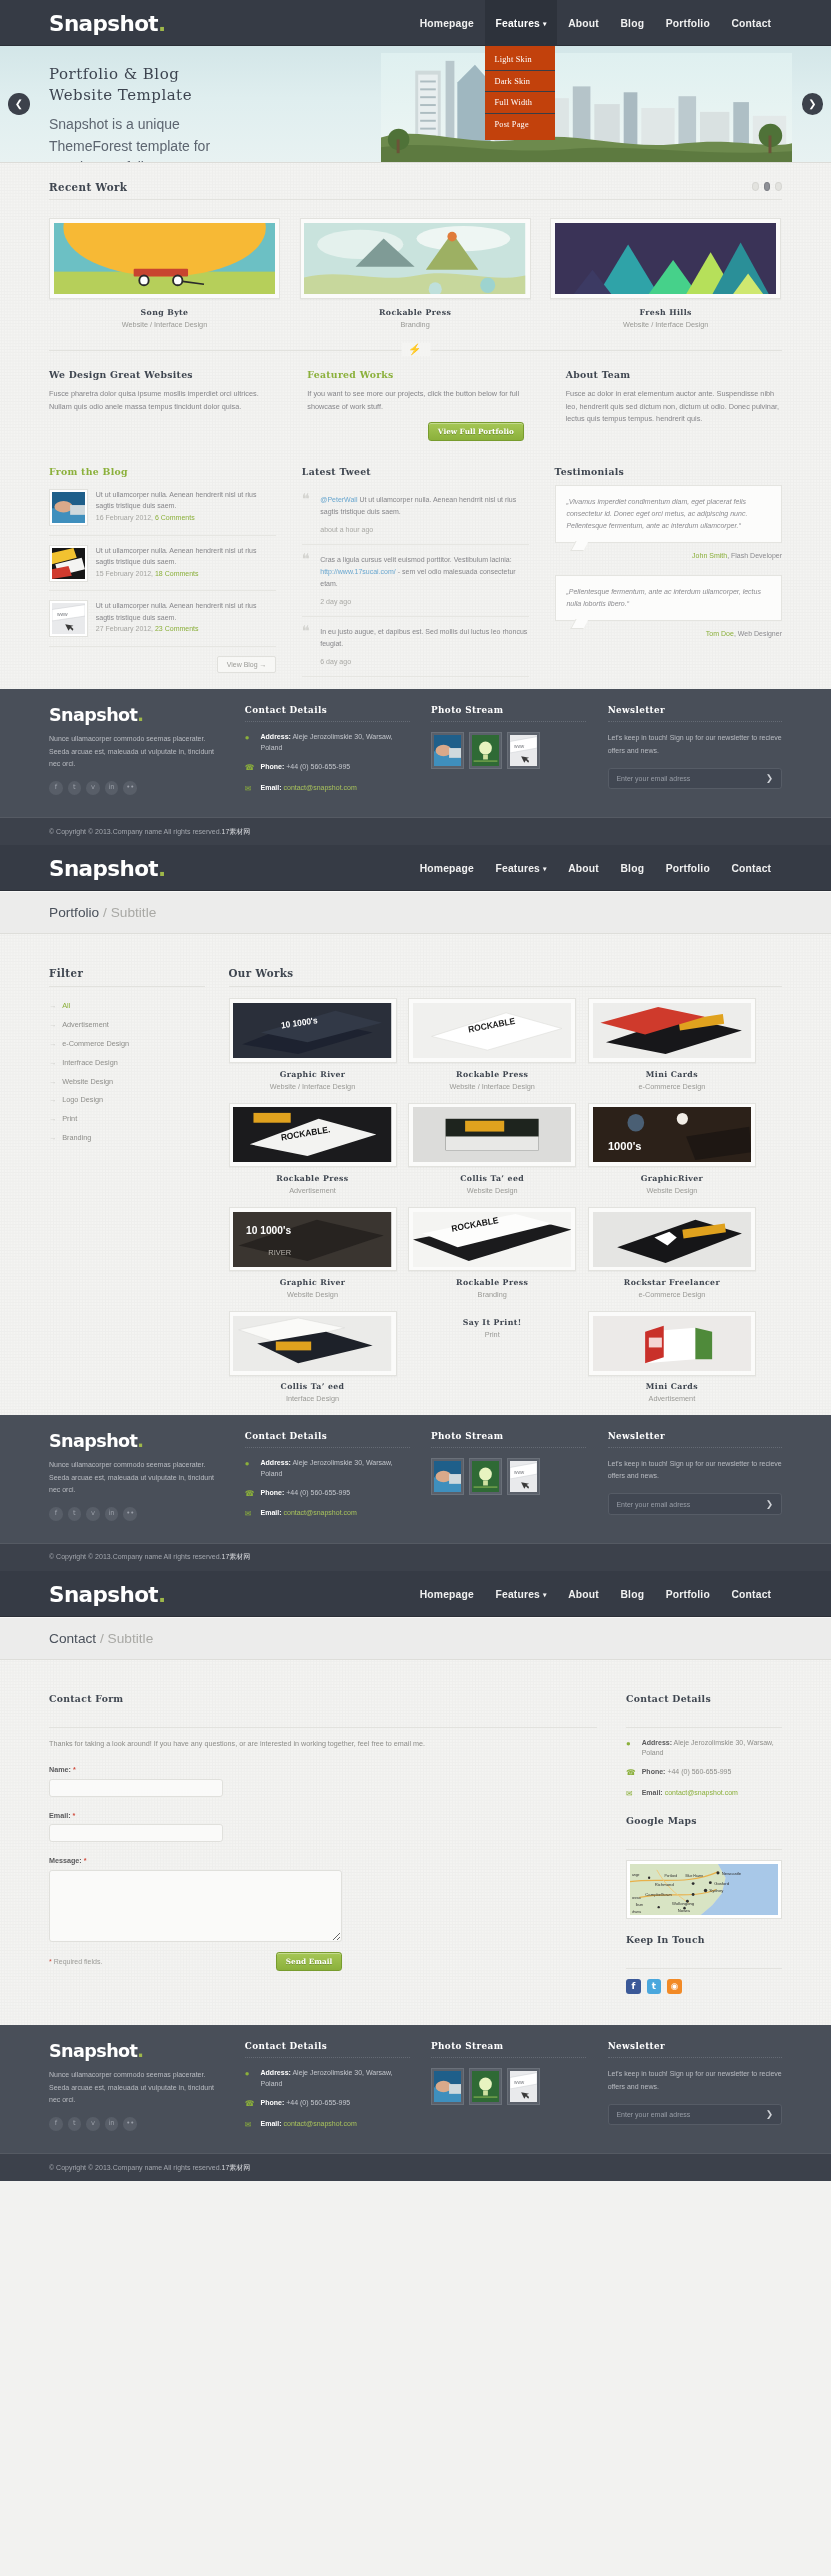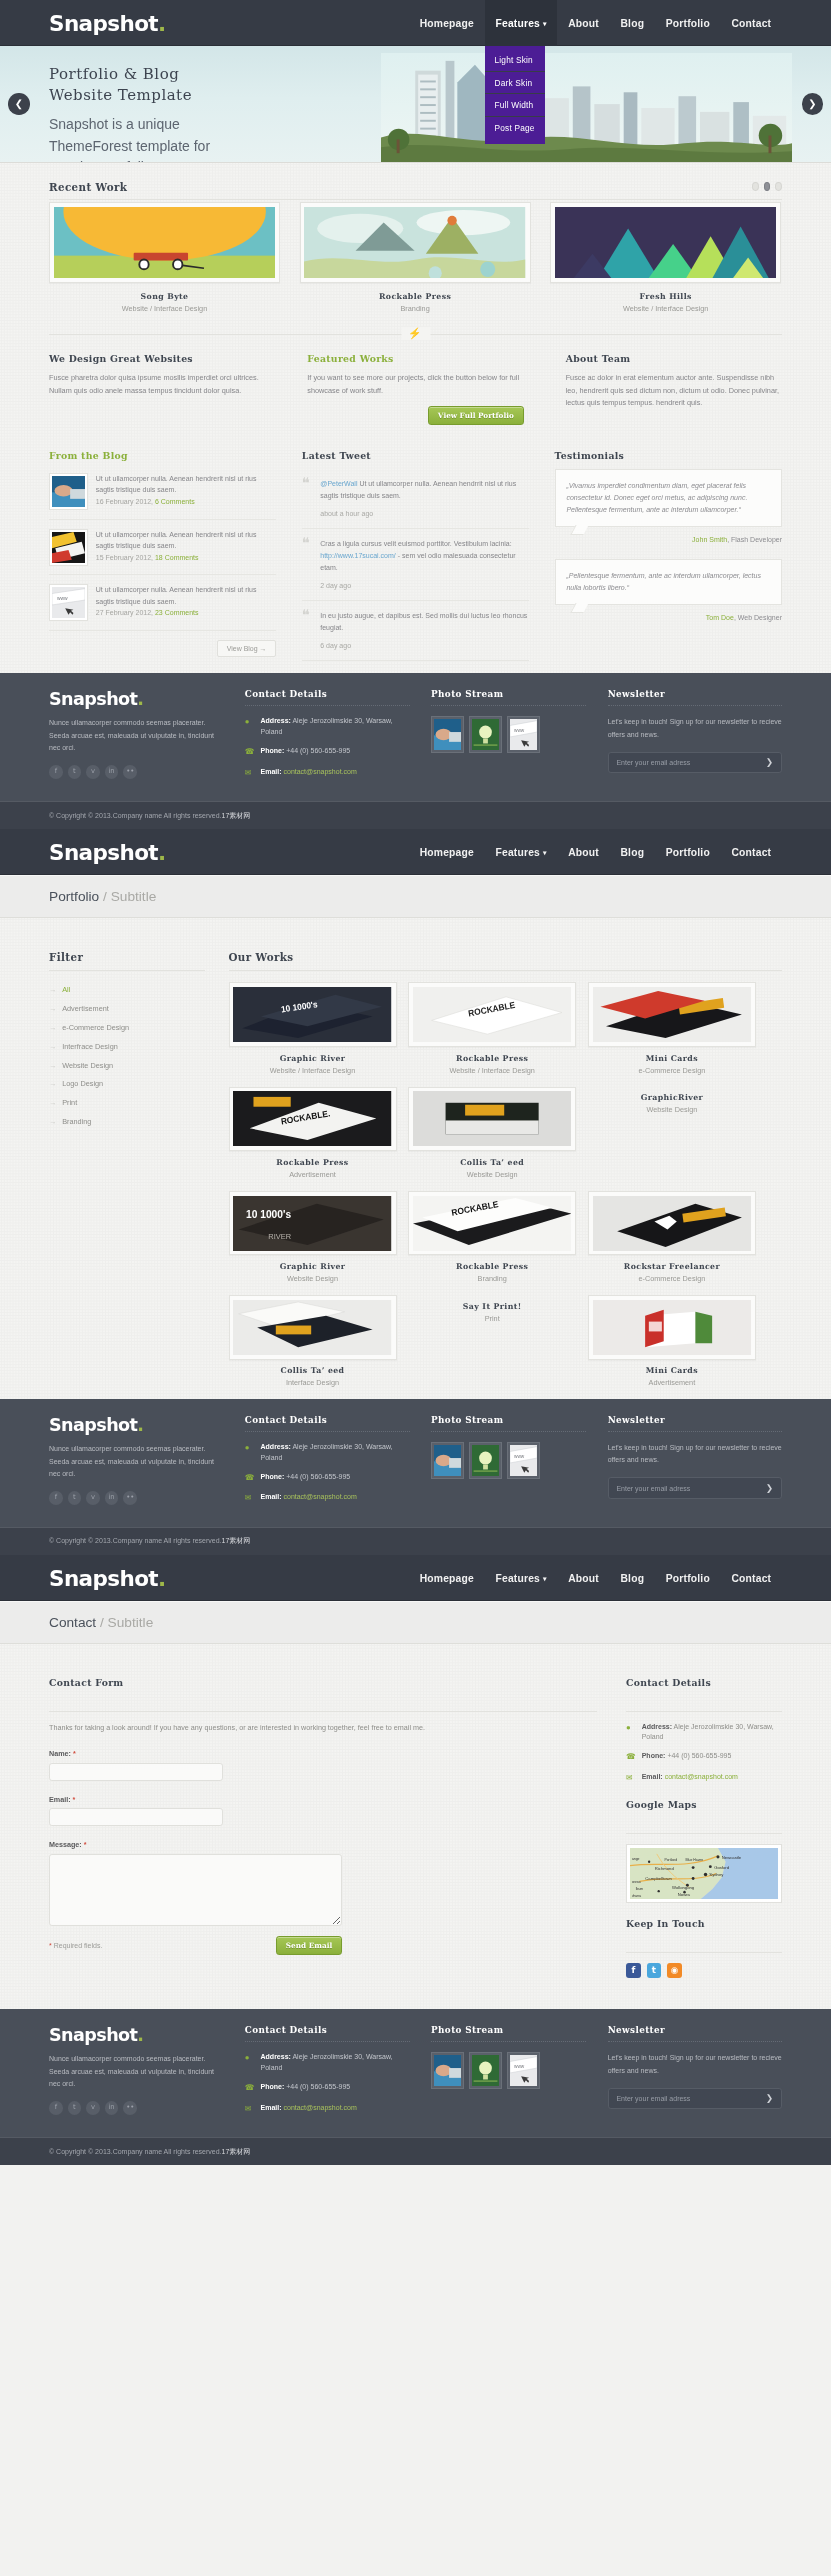--- a/index.html
+++ b/index.html
@@ -29,22 +29,22 @@
   .nav { margin-left:auto; display:flex; align-items:center; height:46px; }
   .nav a {
     color:#f1f1f1; font-size:10.3px; font-weight:bold; text-decoration:none;
     padding: 6.8px 10.8px; display:block; letter-spacing:0.2px;
   }
   .nav .item { position:relative; height:46px; display:flex; align-items:center; }
   .nav .item.active { background:#2d323b; }
   .nav .item.active a { color:#fff; }
   .caret { font-size:6.8px; margin-left:2.9px; position:relative; top:-1px; }
   .dropdown {
-    position:absolute; top:46px; left:0; width:60px;
-    background:#4c1d95; z-index:40; padding: 2.9px 0 4.9px 0;
+    position:absolute; top:46px; left:0; width:70px;
+    background:#c2410c; z-index:40; padding: 2.9px 0 4.9px 0; font-family: Liberation Serif, serif;
   }
   .dropdown a {
     display:block; color:#cfd2d6; font-size:8.3px; font-weight:normal;
     padding:5.9px 9.8px; border-bottom:1px solid #383d47; text-decoration:none;
   }
   .dropdown a:last-child { border-bottom:none; }
 
   
   .hero {
     height:117px; position:relative; overflow:hidden;
@@ -78,21 +78,21 @@
 
   
   .light {
     background:#f4f4f2;
     background-image: radial-gradient(rgba(0,0,0,.022) 1px, transparent 1px);
     background-size: 2.9px 2.9px;
     padding: 17.6px 0 11.7px;
   }
   .sec-head {
     display:flex; align-items:center; justify-content:space-between;
-    border-bottom:1px solid #e2e2de; padding-bottom:6.8px; margin-bottom:2px;
+    border-bottom:1px solid #e2e2de; padding-bottom:6.8px; margin-bottom:18px;
   }
   h2.sec-title {
     font-family:"DejaVu Serif", serif; font-size:10.3px; color:#3f4650;
     font-weight:bold; letter-spacing:0.4px;
   }
   .dots { display:flex; gap:4.9px; }
   .dot-nav { width:6.8px; height:8.8px; border-radius:50%; background:#e3e3df; border:1px solid #d6d6d2; }
   .dot-nav.on { background:#8e9096; border-color:#7c7e84; }
 
   .cards { display:flex; gap:19.6px; }
@@ -740,20 +740,29 @@
                   <rect x="56" y="14" width="42" height="11" fill="#e0a21e"></rect>
                 </svg>
               </div>
             <div class="cap">
                 <div class="t">Collis Ta’ eed</div>
                 <div class="s">Website Design</div>
               </div>
           </div>
 
           <div class="pf-item">
+            <div class="thumb">
+                <svg class="img" viewBox="0 0 170 56" preserveAspectRatio="none">
+                  <rect width="170" height="56" fill="#2c2119"></rect>
+                  <circle cx="46" cy="16" r="9" fill="#4a5f74"></circle>
+                  <circle cx="96" cy="12" r="6" fill="#f2ede6"></circle>
+                  <text x="16" y="44" font-size="12" fill="#fff" font-family="sans-serif" font-weight="bold">1000's</text>
+                  <polygon points="100,30 168,20 170,46 110,54" fill="#1e1713"></polygon>
+                </svg>
+              </div>
             <div class="cap">
                 <div class="t">GraphicRiver</div>
                 <div class="s">Website Design</div>
               </div>
           </div>
 
           <div class="pf-item">
             <div class="thumb">
                 <svg class="img" viewBox="0 0 170 56" preserveAspectRatio="none">
                   <rect width="170" height="56" fill="#3a3530"></rect>

